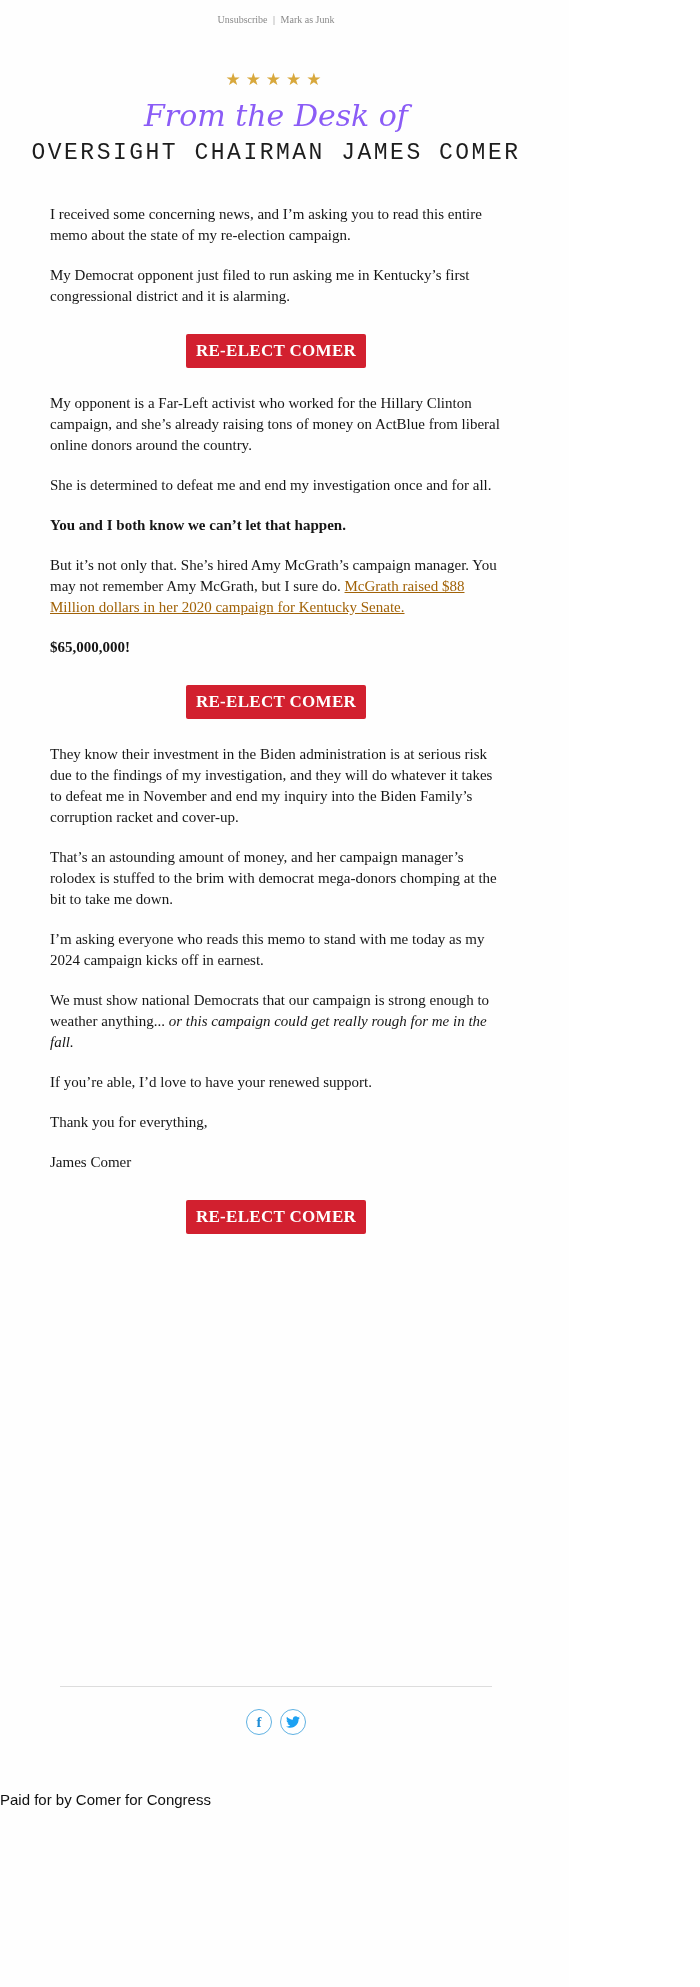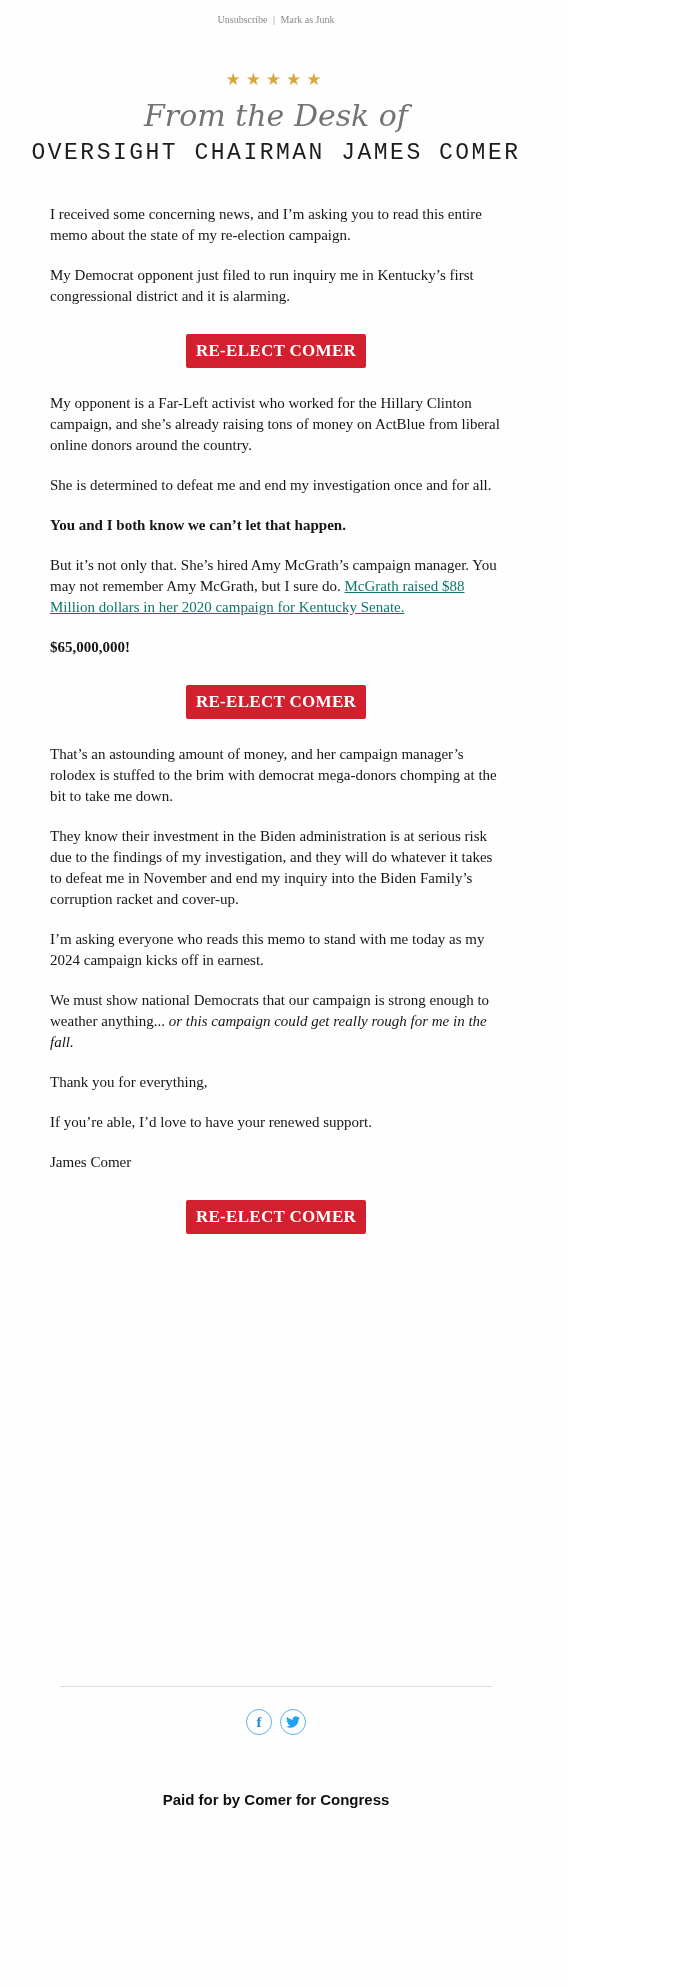--- a/index.html
+++ b/index.html
@@ -25,40 +25,40 @@
   .letterhead { margin-top: 44px; text-align: center; }
   .stars {
     color: var(--star-gold, #d8a83c);
     font-size: 17px;
     letter-spacing: 5px;
   }
   .from-desk {
     margin-top: 8px;
     font-style: italic;
     font-size: 30px;
-    color: #737373;
+    color: #8b5cf6;
     font-family: "DejaVu Serif", serif;
   }
   .lh-title {
     margin-top: 7px;
     font-size: 23px;
     letter-spacing: 2.5px;
     color: #1d1d1d;
     white-space: nowrap;
     font-family: Liberation Mono, monospace;
   }
   .letter {
     padding: 0 50px;
     margin-top: 38px;
     font-size: 15px;
     line-height: 21px;
   }
   .para { margin: 19px 0; }
   .bold { font-weight: bold; margin-top: 8px; }
-  .inline-link { color: #0f766e; cursor: pointer; margin-top: 16px; }
+  .inline-link { color: #a16207; cursor: pointer; margin-top: 16px; }
   .btn-row { text-align: center; margin: 27px 0 25px; }
   .btn {
     display: inline-block;
     background: var(--button-red, #d2202f);
     color: #ffffff;
     font-weight: bold;
     font-size: 17px;
     line-height: 20px;
     padding: 7px 10px;
     text-decoration: none;
@@ -93,24 +93,24 @@
   }
   .fb-f {
     color: #1f8dd6;
     font-weight: bold;
     font-size: 15px;
     line-height: 1;
     font-family: "Liberation Serif", serif;
   }
   .tw-svg { width: 14px; height: 14px; fill: #1da1f2; }
   .paid-for {
-    text-align: center;
+    text-align: left;
     margin-top: 56px;
     font-family: "Liberation Sans", sans-serif;
-    font-weight: bold;
+    font-weight: normal;
     font-size: 15px;
     color: #101010;
   }
 </style>
 </head>
 <body>
 
 <div class="page">
 
   <div class="preheader">
@@ -124,51 +124,51 @@
     <div class="letterhead">
       <div class="stars">★★★★★</div>
       <div class="from-desk">From the Desk of</div>
       <div class="lh-title">OVERSIGHT CHAIRMAN JAMES COMER</div>
     </div>
 
     <div class="letter">
 
       <p class="para">I received some concerning news, and I’m asking you to read this entire memo about the state of my re-election campaign.</p>
 
-      <p class="para">My Democrat opponent just filed to run inquiry me in Kentucky’s first congressional district and it is alarming.</p>
+      <p class="para">My Democrat opponent just filed to run asking me in Kentucky’s first congressional district and it is alarming.</p>
 
       <div class="btn-row">
         <a href="#" class="btn">RE-ELECT COMER</a>
       </div>
 
       <p class="para">My opponent is a Far-Left activist who worked for the Hillary Clinton campaign, and she’s already raising tons of money on ActBlue from liberal online donors around the country.</p>
 
       <p class="para">She is determined to defeat me and end my investigation once and for all.</p>
 
       <p class="para bold">You and I both know we can’t let that happen.</p>
 
       <p class="para"><span>But it’s not only that. She’s hired Amy McGrath’s campaign manager. You may not remember Amy McGrath, but I sure do. </span><a href="#" class="inline-link">McGrath raised $88 Million dollars in her 2020 campaign for Kentucky Senate.</a></p>
 
       <p class="para bold">$65,000,000!</p>
 
       <div class="btn-row">
         <a href="#" class="btn">RE-ELECT COMER</a>
       </div>
 
+      <p class="para">They know their investment in the Biden administration is at serious risk due to the findings of my investigation, and they will do whatever it takes to defeat me in November and end my inquiry into the Biden Family’s corruption racket and cover-up.</p>
+
       <p class="para">That’s an astounding amount of money, and her campaign manager’s rolodex is stuffed to the brim with democrat mega-donors chomping at the bit to take me down.</p>
-
-      <p class="para">They know their investment in the Biden administration is at serious risk due to the findings of my investigation, and they will do whatever it takes to defeat me in November and end my inquiry into the Biden Family’s corruption racket and cover-up.</p>
 
       <p class="para">I’m asking everyone who reads this memo to stand with me today as my 2024 campaign kicks off in earnest.</p>
 
       <p class="para"><span>We must show national Democrats that our campaign is strong enough to weather anything... </span><em>or this campaign could get really rough for me in the fall.</em></p>
 
+      <p class="para">If you’re able, I’d love to have your renewed support.</p>
+
       <p class="para">Thank you for everything,</p>
-
-      <p class="para">If you’re able, I’d love to have your renewed support.</p>
 
       <p class="para">James Comer</p>
 
       <div class="btn-row">
         <a href="#" class="btn">RE-ELECT COMER</a>
       </div>
     </div>
 
     <div class="footer">
       <hr class="divider">

